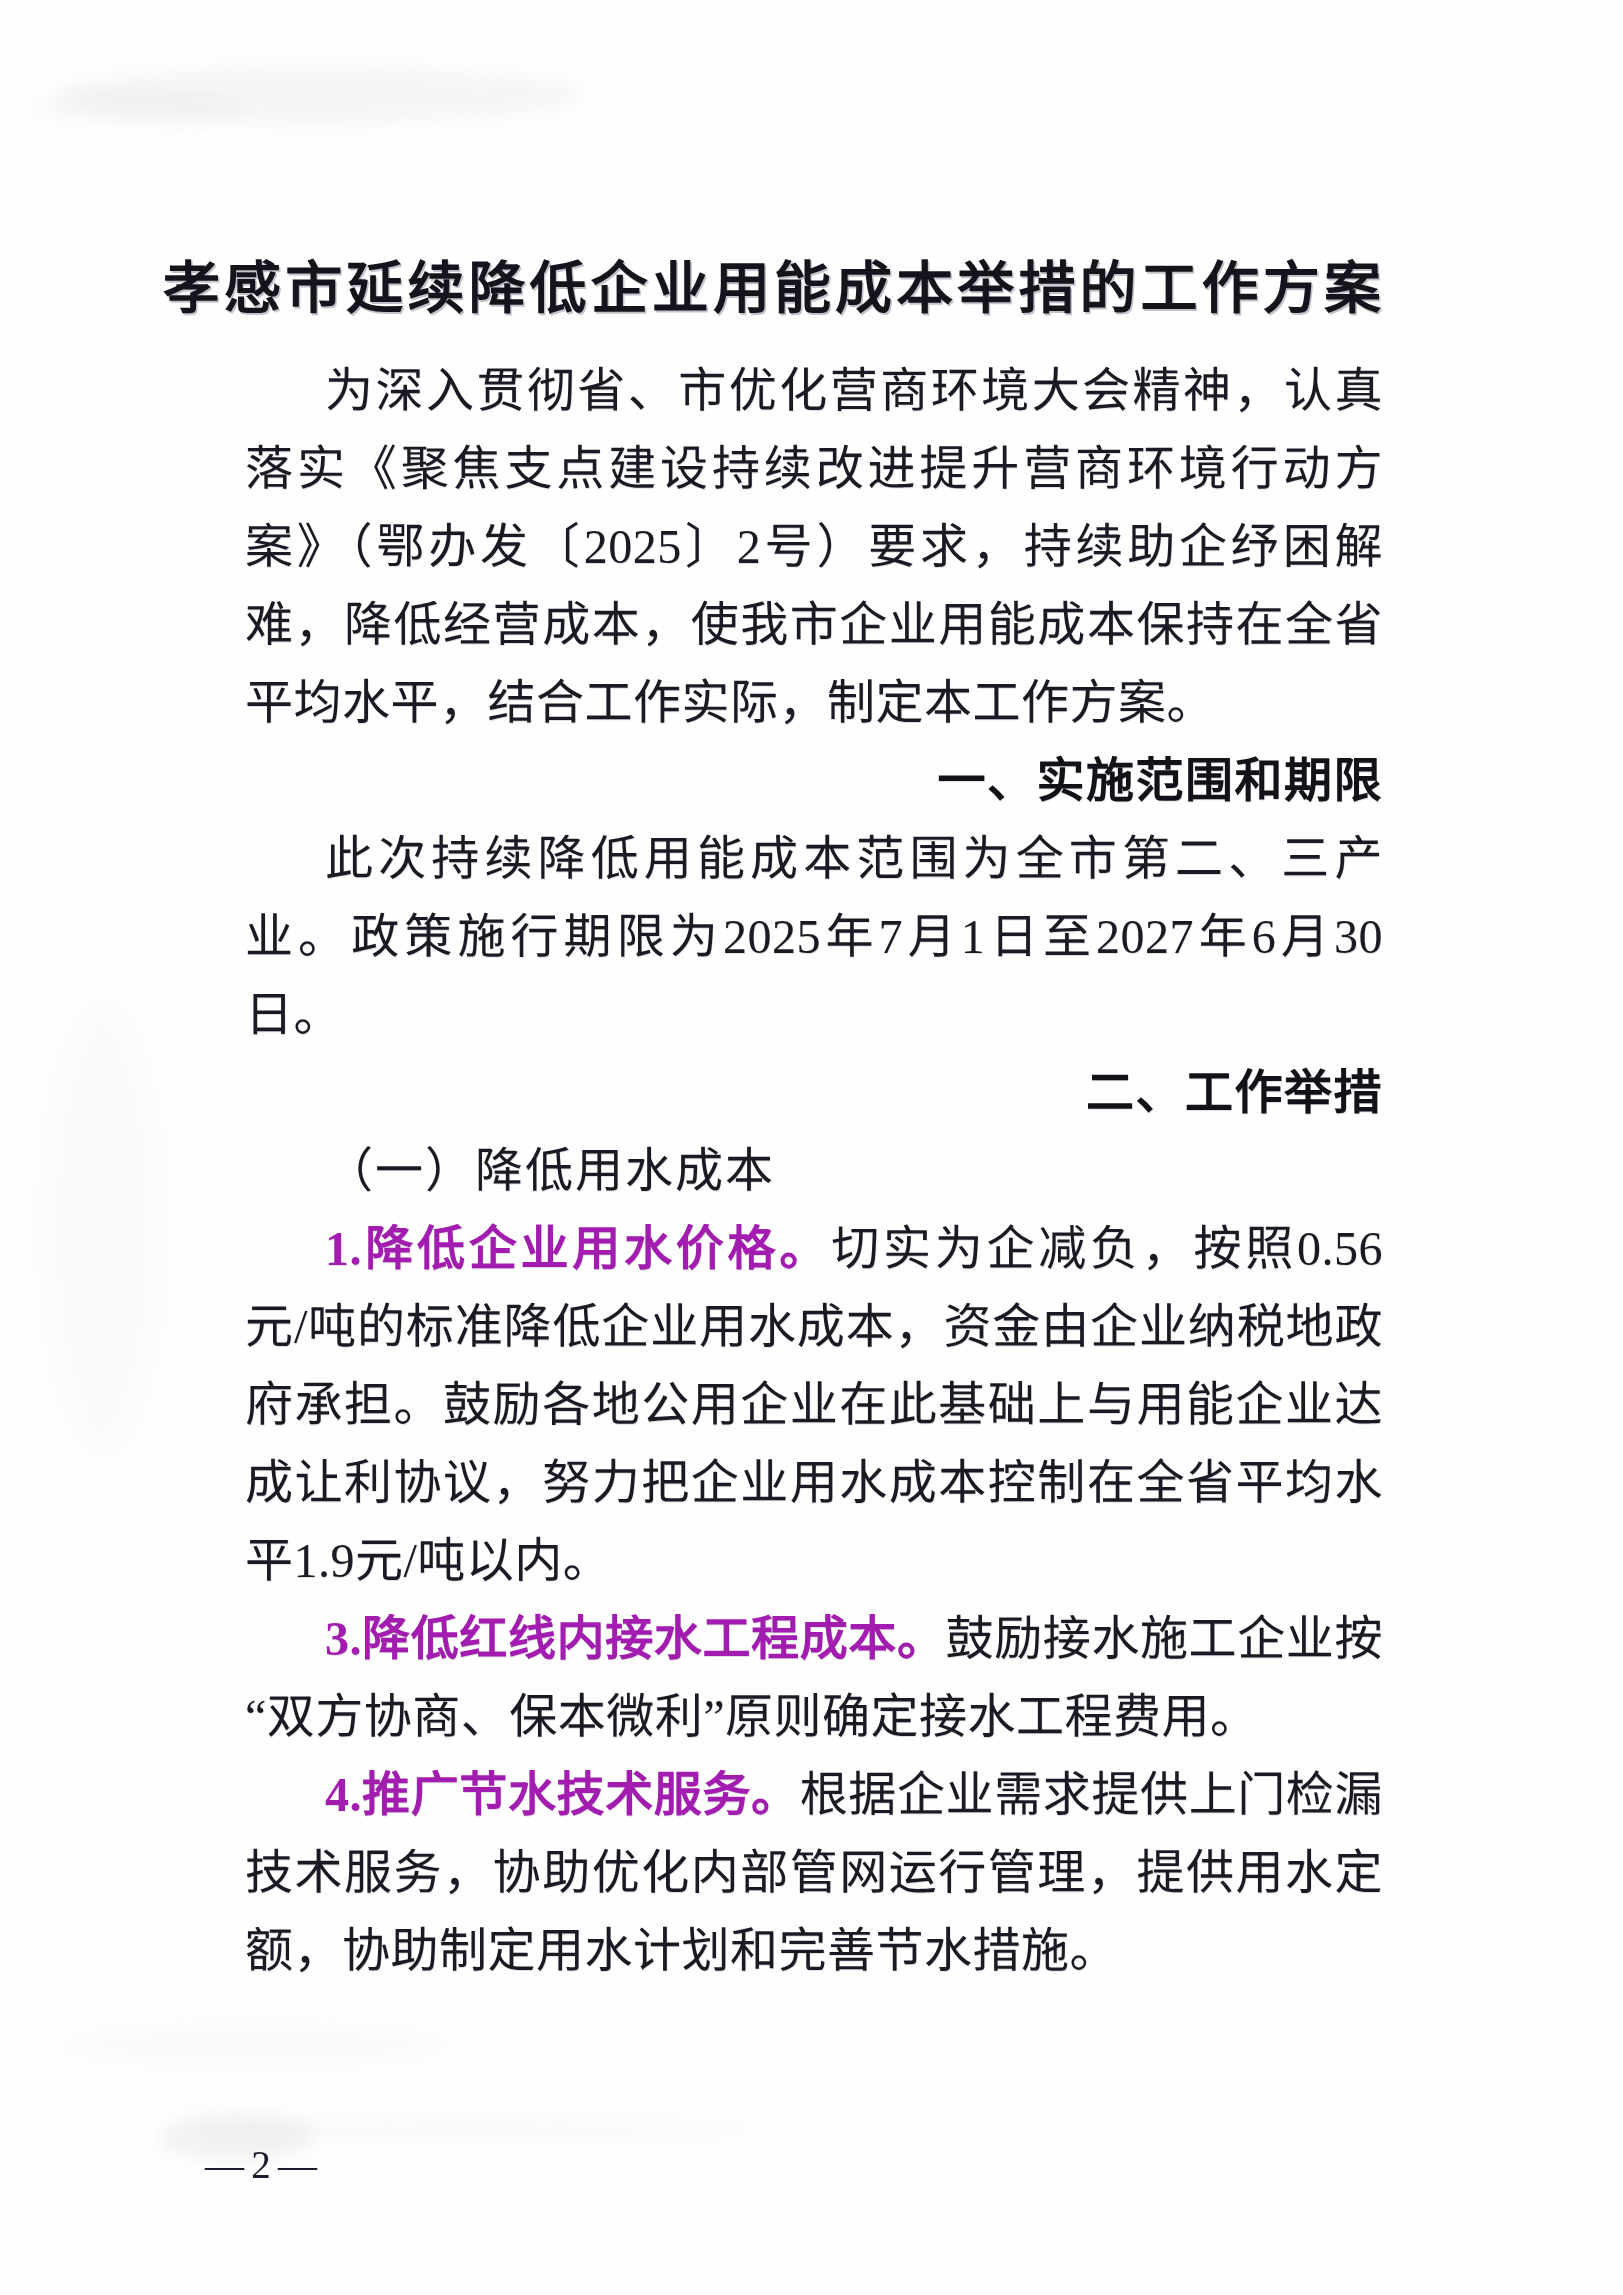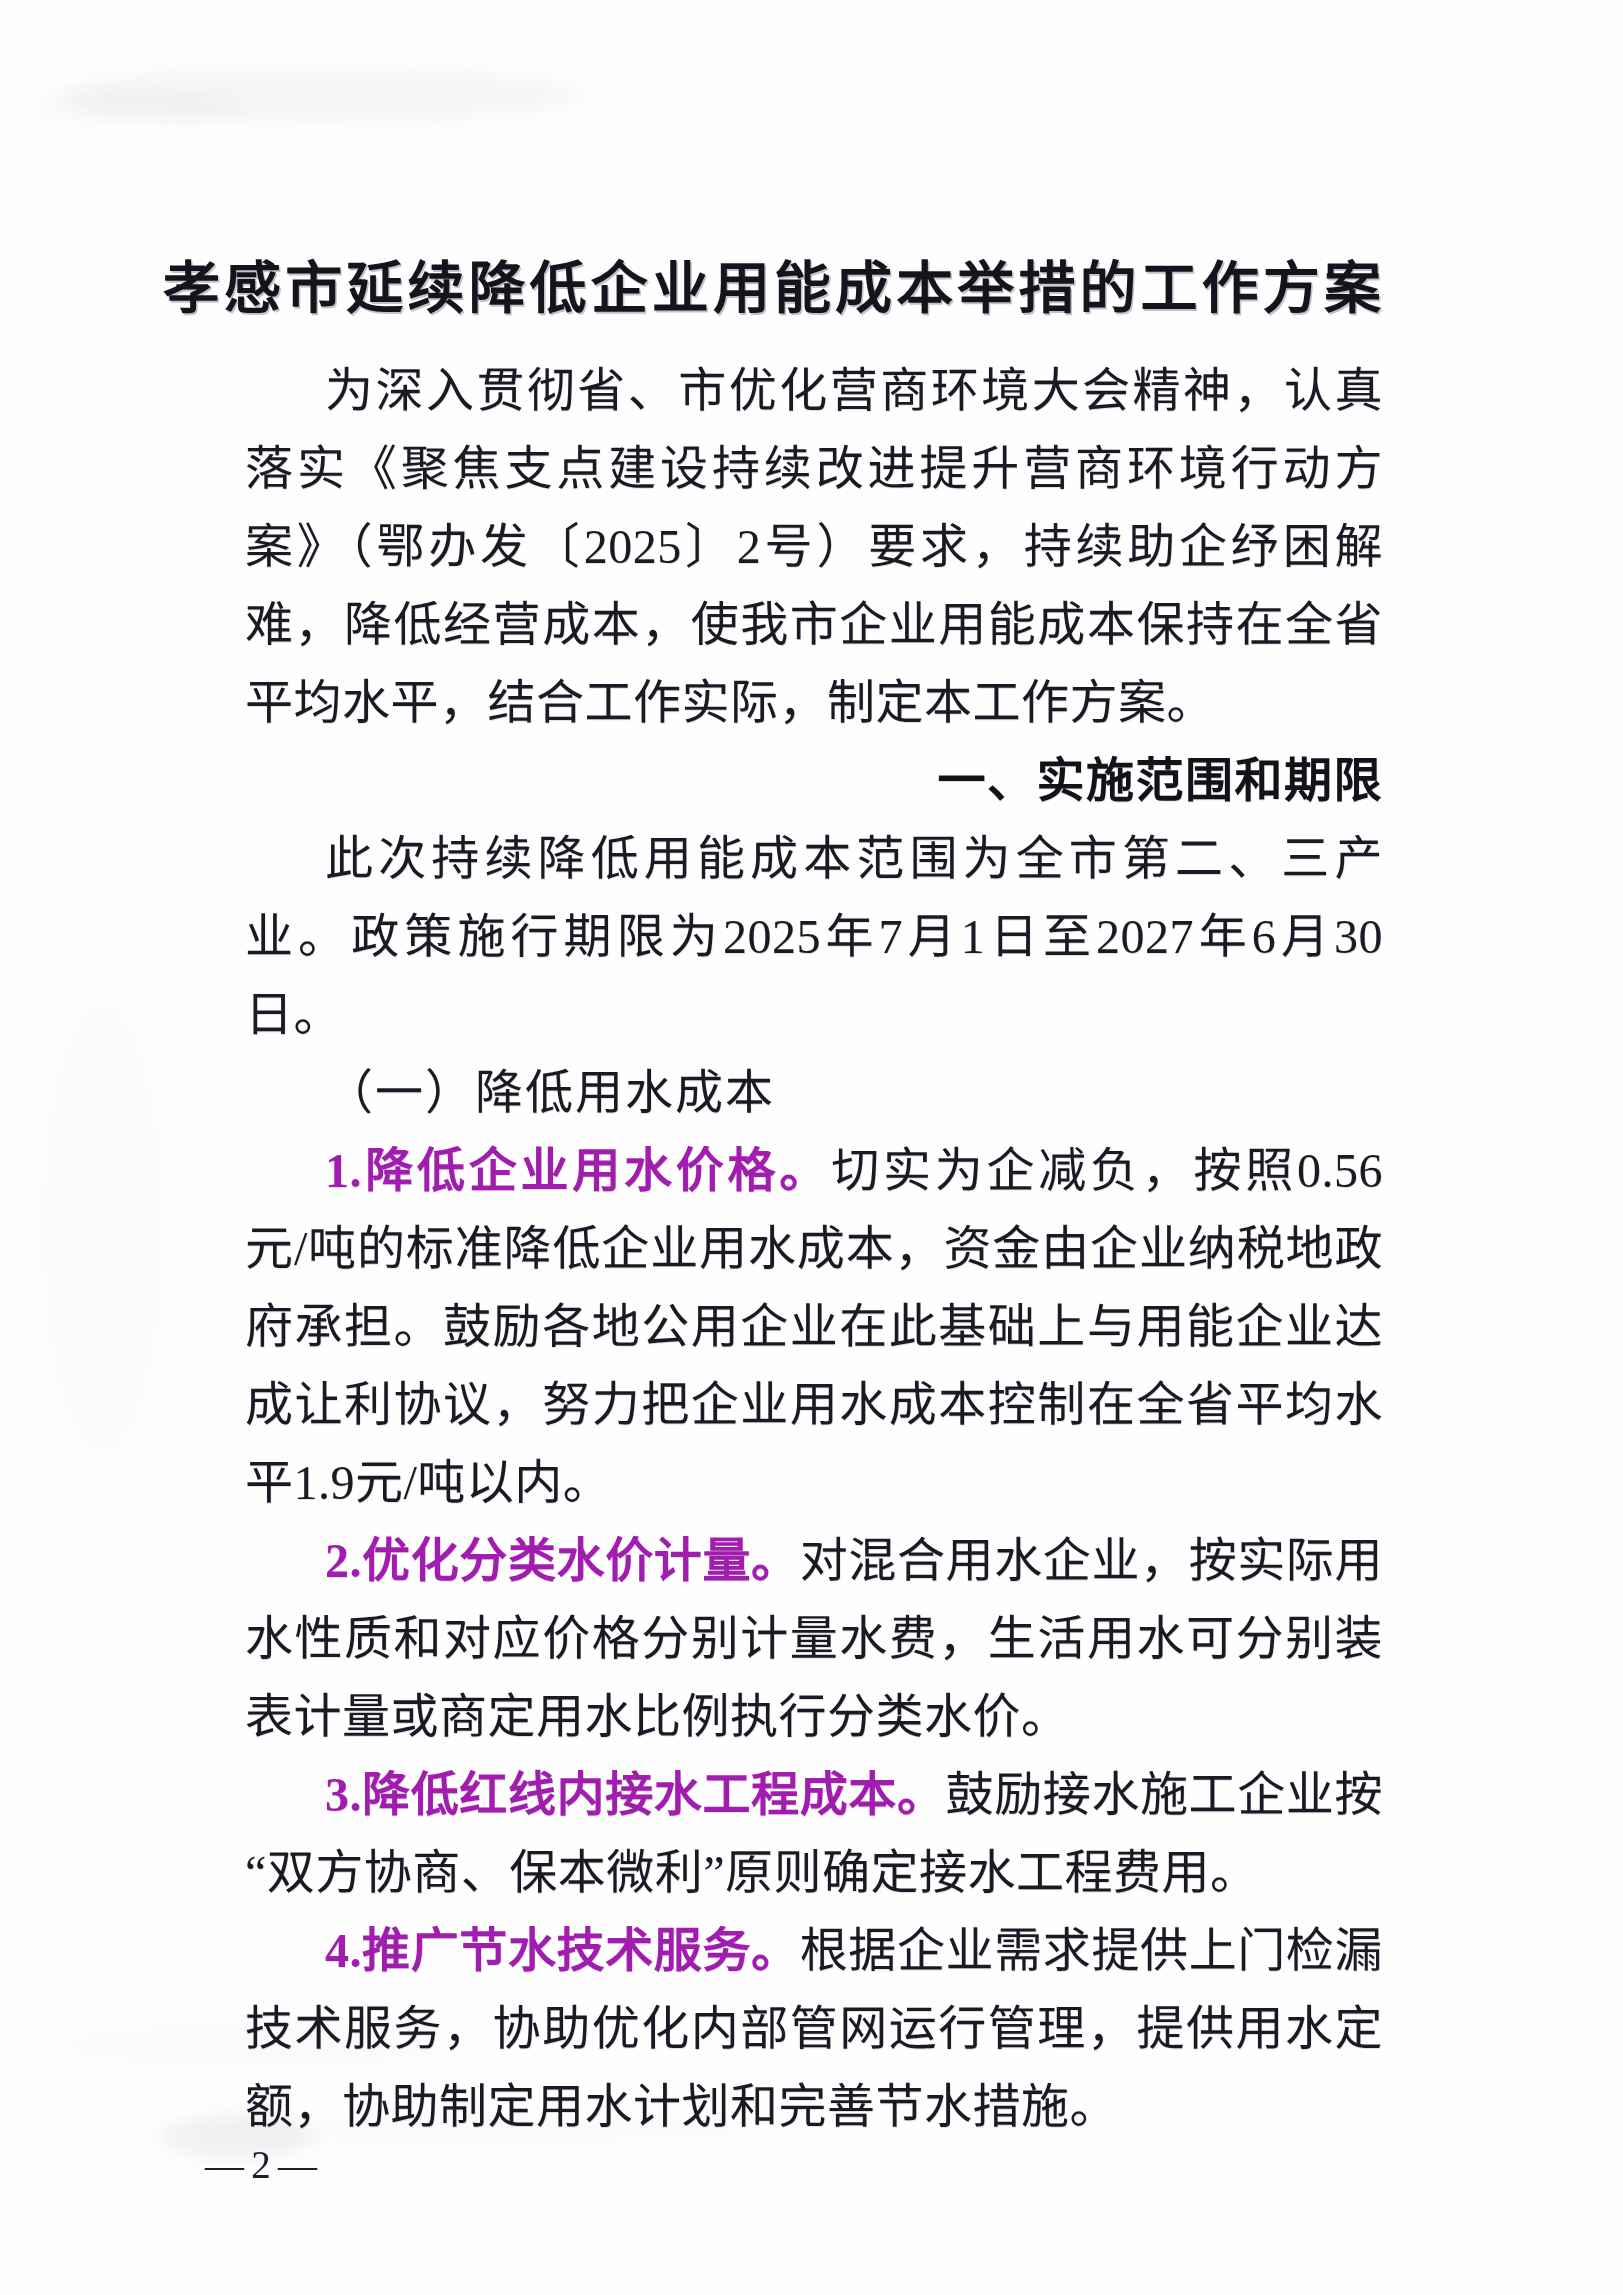--- a/index.html
+++ b/index.html
@@ -95,26 +95,26 @@
   <h1 class="doc-title">孝感市延续降低企业用能成本举措的工作方案</h1>
 
   <main class="content">
 
     <p>为深入贯彻省、市优化营商环境大会精神，认真落实《聚焦支点建设持续改进提升营商环境行动方案》（鄂办发〔2025〕2号）要求，持续助企纾困解难，降低经营成本，使我市企业用能成本保持在全省平均水平，结合工作实际，制定本工作方案。</p>
 
     <h2 class="sec-heading">一、实施范围和期限</h2>
 
     <p>此次持续降低用能成本范围为全市第二、三产业。政策施行期限为2025年7月1日至2027年6月30日。</p>
 
+    <h2 class="sec-heading">二、工作举措</h2>
 
     <h3 class="sub-heading">（一）降低用水成本</h3>
 
     <p><b class="item-lead">1.降低企业用水价格。</b><span>切实为企减负，按照0.56元/吨的标准降低企业用水成本，资金由企业纳税地政府承担。鼓励各地公用企业在此基础上与用能企业达成让利协议，努力把企业用水成本控制在全省平均水平1.9元/吨以内。</span></p>
 
-    <p><b class="item-lead">2.优化分类水价计量。</b><span>对混合用水企业，按实际用水性质和对应价格分别计量水费，生活用水可分别装表计量或商定用水比例执行分类水价。</span></p>
 
     <p><b class="item-lead">3.降低红线内接水工程成本。</b><span>鼓励接水施工企业按“双方协商、保本微利”原则确定接水工程费用。</span></p>
 
     <p><b class="item-lead">4.推广节水技术服务。</b><span>根据企业需求提供上门检漏技术服务，协助优化内部管网运行管理，提供用水定额，协助制定用水计划和完善节水措施。</span></p>
 
   </main>
 
   <div class="page-number">—2—</div>
 
 </div>

